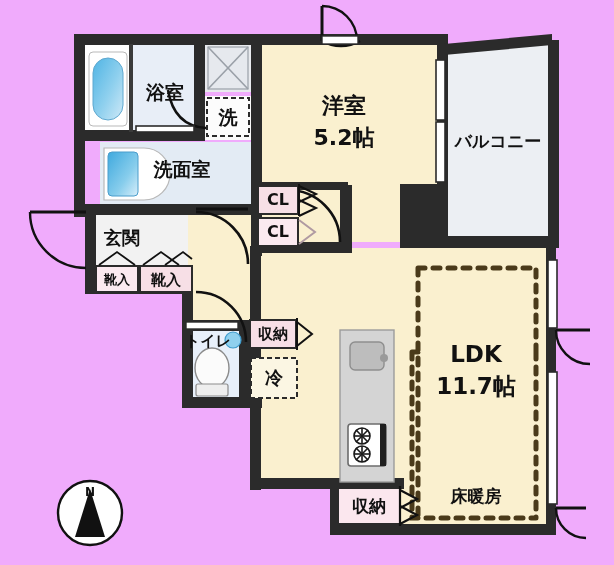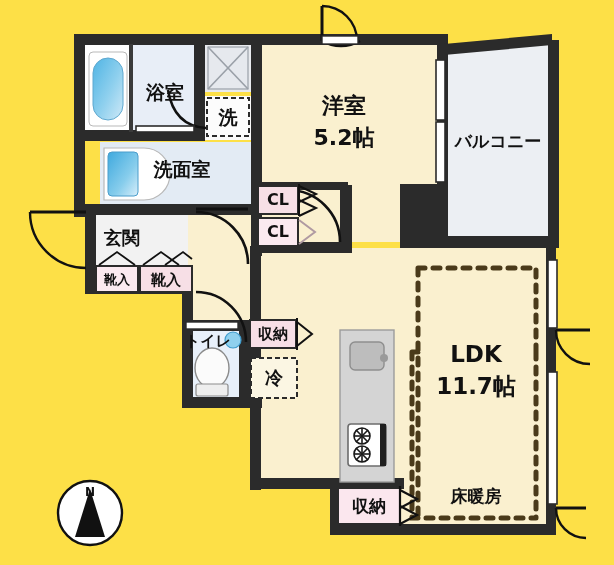--- a/index.html
+++ b/index.html
@@ -1,17 +1,17 @@
 <!DOCTYPE html>
 <html><head>
 <meta charset="utf-8">
 <style>
   html,body{margin:0;padding:0;background:#ffffff;}
   body{width:614px;height:565px;font-family:"DejaVu Sans","Liberation Sans",sans-serif;overflow:hidden;}
-  #plan{position:relative;width:614px;height:565px;background:#fde047;}
+  #plan{position:relative;width:614px;height:565px;background:#f0abfc;}
   svg{display:block;}
   .lbl{font-family:"DejaVu Sans",sans-serif;font-weight:bold;fill:#111111;text-anchor:middle;dominant-baseline:middle;}
 </style>
 </head>
 <body>
 
 <div id="plan">
 <svg width="614" height="565" viewBox="0 0 614 565" xmlns="http://www.w3.org/2000/svg">
 
   <defs>

